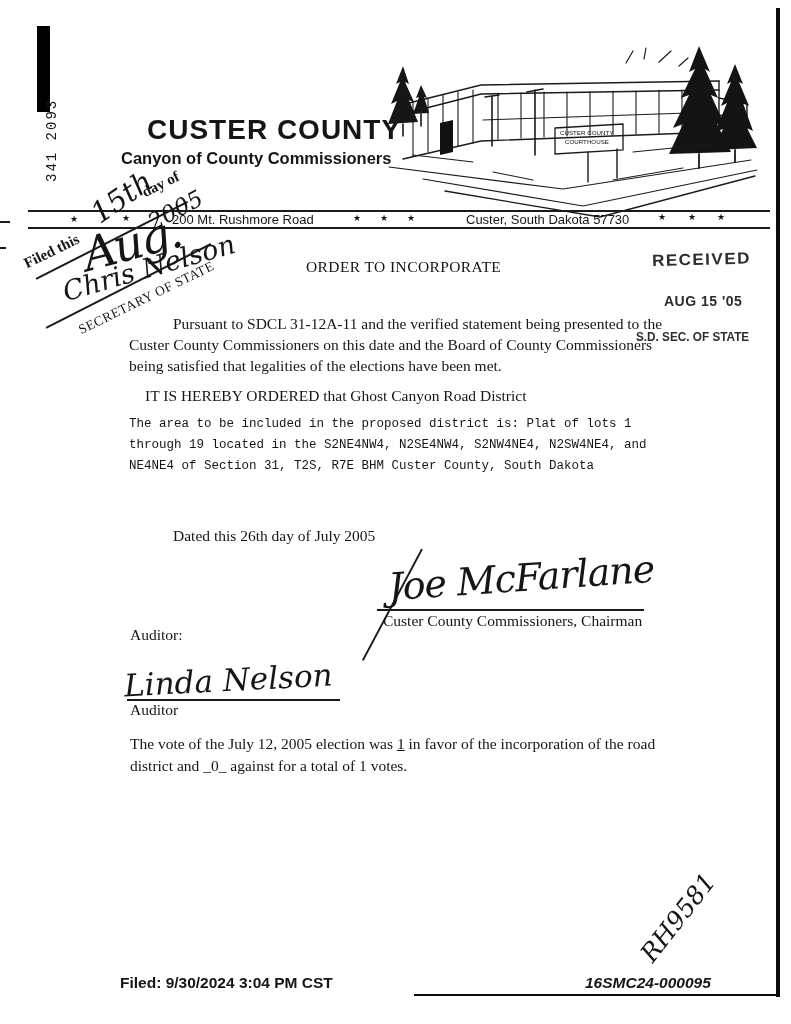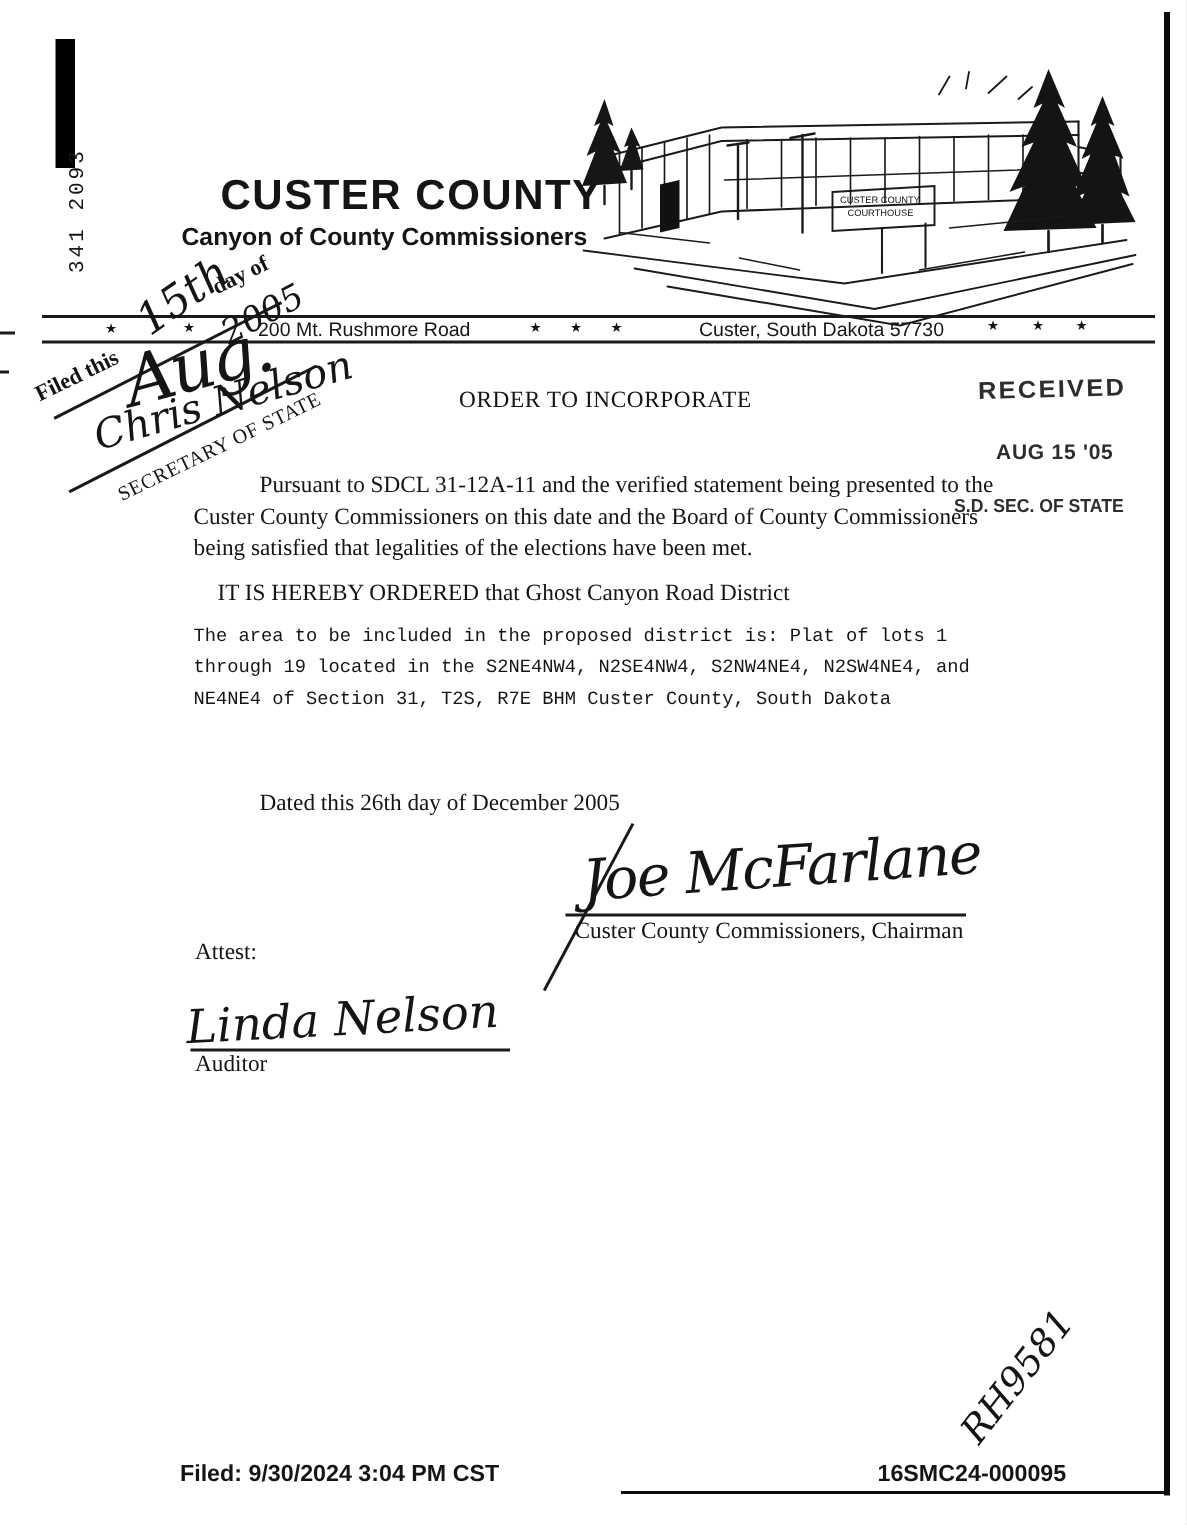--- a/index.html
+++ b/index.html
@@ -102,35 +102,39 @@
   <div class="abs sans" style="left:636px;top:330px;font-size:12.5px;font-weight:bold;color:#2d2d2d;
               transform:scaleX(0.94);transform-origin:left;white-space:nowrap;">S.D. SEC. OF STATE</div>
 
   <div class="abs serif pre" style="left:129px;top:313px;width:560px;font-size:15.5px;line-height:21px;text-indent:44px;">Pursuant to SDCL 31-12A-11 and the verified statement being presented to the
 Custer County Commissioners on this date and the Board of County Commissioners
 being satisfied that legalities of the elections have been met.</div>
   <div class="abs serif" style="left:129px;top:387px;font-size:15.5px;margin-left:16px;">IT IS HEREBY ORDERED that Ghost Canyon Road District</div>
   <div class="abs mono pre" style="left:129px;top:414px;width:560px;font-size:12.5px;line-height:21px;">The area to be included in the proposed district is: Plat of lots 1
 through 19 located in the S2NE4NW4, N2SE4NW4, S2NW4NE4, N2SW4NE4, and
 NE4NE4 of Section 31, T2S, R7E BHM Custer County, South Dakota</div>
-  <div class="abs serif" style="left:173px;top:527px;font-size:15.5px;">Dated this 26th day of December 2005</div>
+  <div class="abs serif" style="left:173px;top:527px;font-size:15.5px;">Dated this 26th day of July 2005</div>
 
   <div class="abs" style="left:421px;top:549px;width:1.6px;height:126px;background:#1a1a1a;
               transform:rotate(28deg);transform-origin:top center;"></div>
   <div class="abs hand" style="left:388px;top:556px;font-size:38px;letter-spacing:-1px;transform:rotate(-4deg);white-space:nowrap;">Joe McFarlane</div>
   <div class="abs line" style="left:377px;top:609px;width:267px;"></div>
   <div class="abs serif" style="left:383px;top:612px;font-size:15.5px;">Custer County Commissioners, Chairman</div>
 
-  <div class="abs serif" style="left:130px;top:626px;font-size:15.5px;">Attest:</div>
+  <div class="abs serif" style="left:130px;top:626px;font-size:15.5px;">Auditor:</div>
   <div class="abs hand" style="left:124px;top:662px;font-size:31px;transform:rotate(-3deg);white-space:nowrap;">Linda Nelson</div>
   <div class="abs line" style="left:127px;top:699px;width:213px;"></div>
   <div class="abs serif" style="left:130px;top:701px;font-size:15.5px;">Auditor</div>
 
+  <div class="abs serif" style="left:130px;top:733px;width:560px;font-size:15.5px;line-height:21.5px;">
+    <span>The vote of the July 12, 2005 election was </span><span class="u">1</span><span> in favor of the incorporation of the road</span><br>
+    <span>district and </span><span>_0_</span><span> against for a total of 1 votes.</span>
+  </div>
 
   <div class="abs hand" style="left:626px;top:903px;font-size:25px;transform:rotate(-52deg);white-space:nowrap;">RH9581</div>
 
   <div class="abs" style="left:776px;top:8px;width:4px;height:989px;background:#0c0c0c;"></div>
   <div class="abs" style="left:414px;top:994px;width:366px;height:2px;background:#0c0c0c;"></div>
 
   <div class="abs sans" style="left:120px;top:974px;font-size:15.5px;font-weight:bold;">Filed: 9/30/2024 3:04 PM CST</div>
-  <div class="abs sans" style="left:585px;top:974px;font-size:15.5px;font-weight:bold;">16SMC24-000095</div>
+  <div class="abs sans" style="left:585px;top:974px;font-size:15.5px;font-weight:bold;font-style:italic;">16SMC24-000095</div>
 
 </div>
 
 </body></html>

